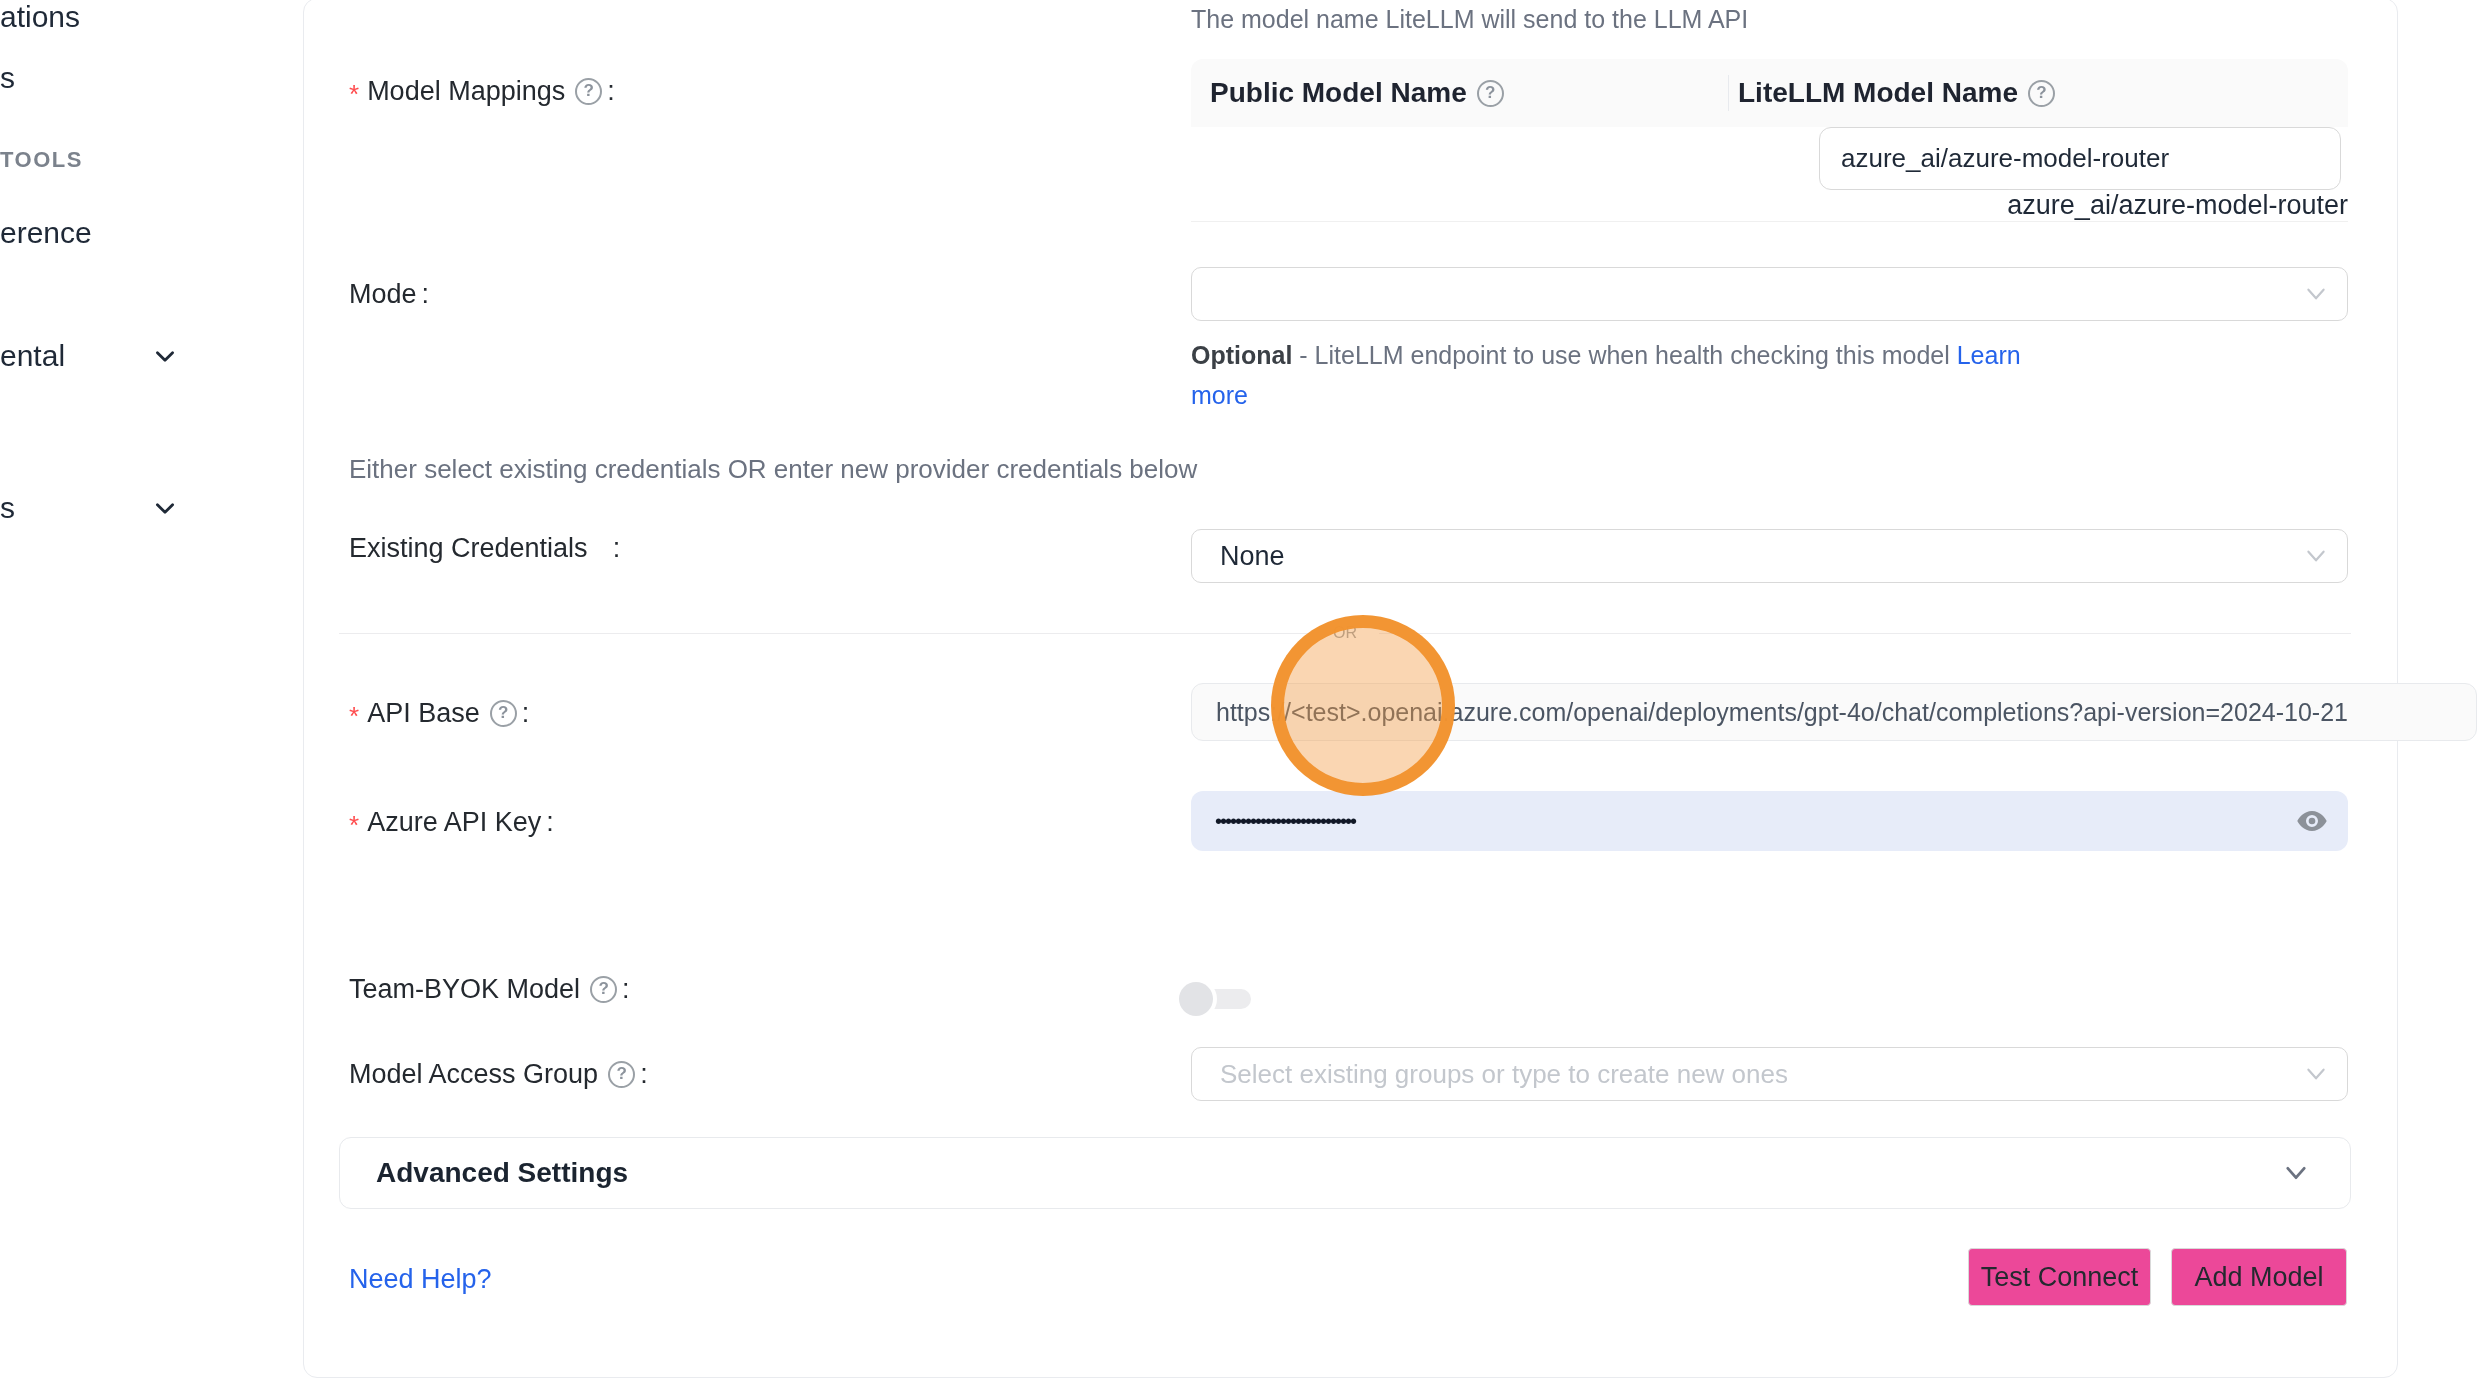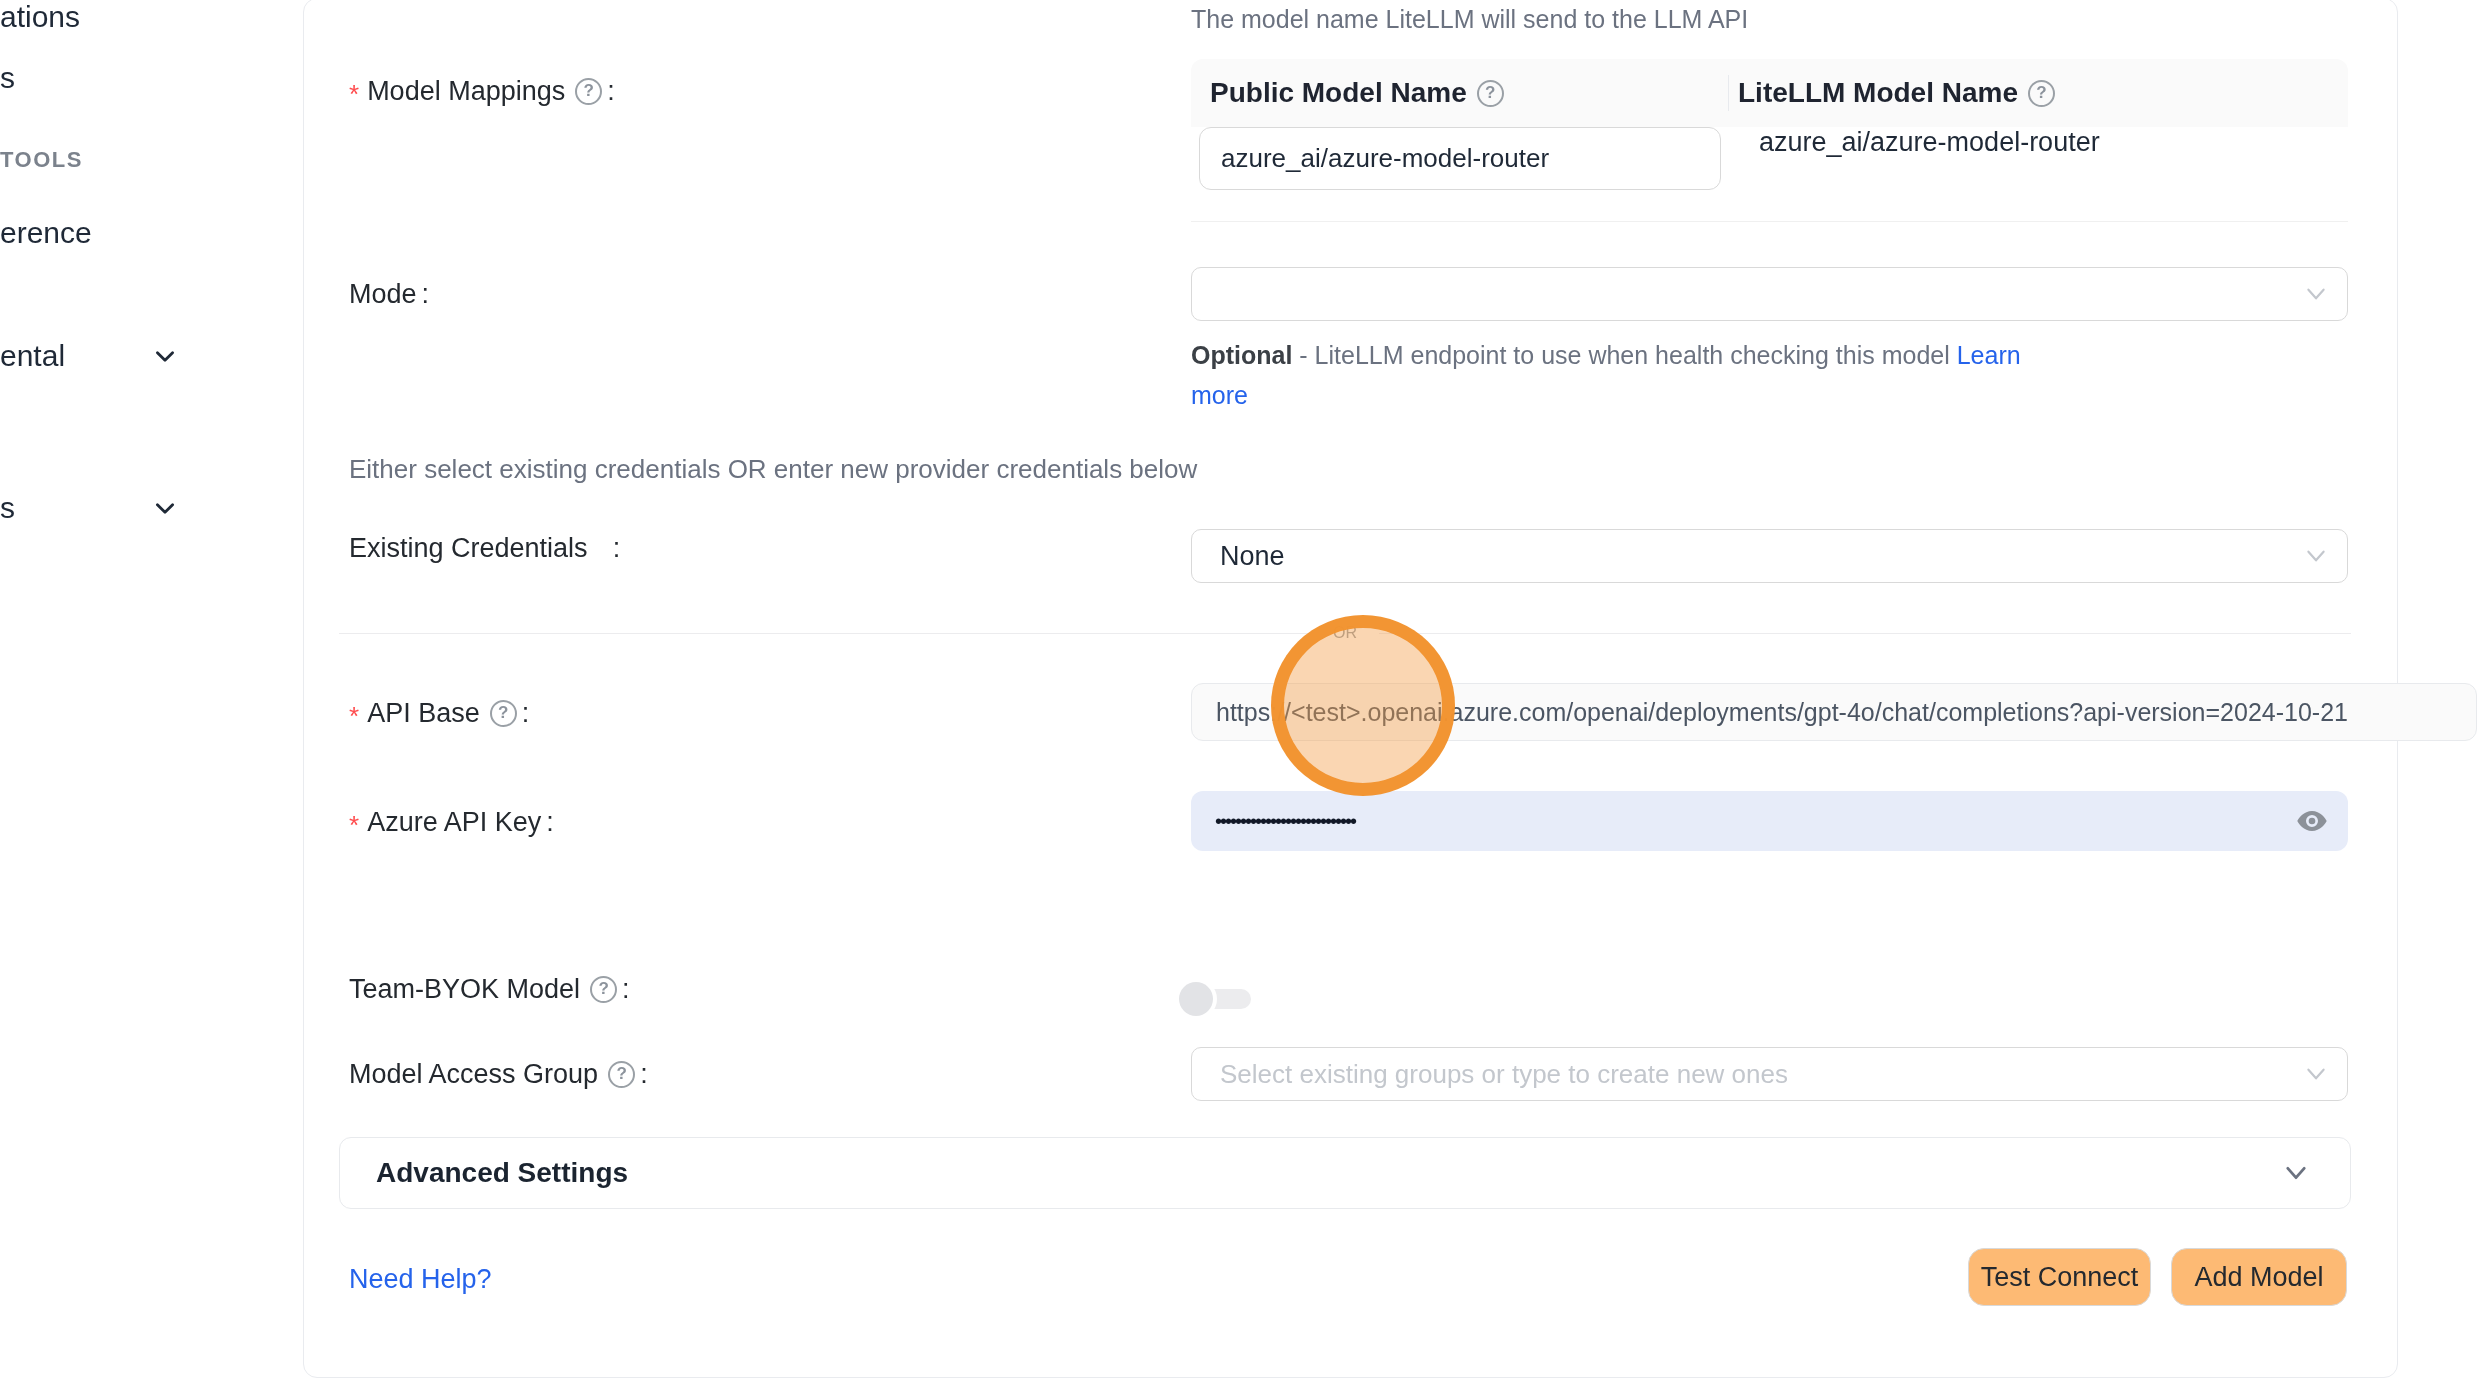--- a/index.html
+++ b/index.html
@@ -24,21 +24,21 @@
   .colon { margin-left:5px; }
 
   .hint-text { position:absolute; left:887px; top:6px; font-size:25px; color:#6b7280; }
 
   
   .map-table { position:absolute; left:887px; top:60px; width:1157px; border-bottom:1px solid #f0f0f0; }
   .map-head { display:flex; height:68px; background:#fafafa; border-radius:12px 12px 0 0; align-items:center; }
   .map-hcell { font-size:28px; font-weight:700; color:#1f2430; display:flex; align-items:center; }
   .map-hcell.c1 { width:537px; padding-left:19px; }
   .map-hcell.c2 { flex:1; padding-left:9px; border-left:1px solid #e8eaee; height:36px; }
-  .map-row { display:flex; height:94px; align-items:flex-start; }
+  .map-row { display:flex; height:94px; align-items:flex-end;flex-direction:column; }
   .map-cell1 { width:537px; }
   .map-input { margin-left:8px; width:522px; height:63px; border:1px solid #d9d9d9; border-radius:12px;
                font-size:26px; color:#1f2937; padding:0 21px; outline:none; background:#fff;
                font-family:"Liberation Sans", sans-serif; }
   .map-cell2 { flex:1; padding-left:31px; font-size:27px; color:#1f2937; }
 
   
   .sel { position:absolute; left:887px; width:1157px; height:54px; background:#fff;
          border:1px solid #d9d9d9; border-radius:10px; display:flex; align-items:center; }
   .sel-text { font-size:27px; color:#1f2937; padding-left:28px; }
@@ -78,21 +78,21 @@
   .toggle-knob { position:absolute; left:0; top:0; width:34px; height:34px; background:#e2e3e6; border-radius:50%;
                  box-shadow:0 0 0 4px #ffffff; }
 
   
   .adv { position:absolute; left:35px; top:1138px; width:2012px; height:72px; border:1px solid #e8eaed;
          border-radius:12px; display:flex; align-items:center; cursor:pointer; background:#fff; }
   .adv-label { font-size:28px; font-weight:700; color:#1b2430; padding-left:36px; }
   .adv-chev { position:absolute; right:40px; top:50%; transform:translateY(-50%); width:28px; height:28px; }
 
   .need-help { position:absolute; left:45px; top:1256px; font-size:27px; color:#2563eb; line-height:48px; cursor:pointer; }
-  .btn { position:absolute; top:1249px; height:58px; background:#fdba74; border:1px solid #d9d9d9; border-radius:16px;
+  .btn { position:absolute; top:1249px; height:58px; background:#ec4899; border:1px solid #d9d9d9; border-radius:4px;
          font-size:27px; color:#24292f; font-family:"Liberation Sans", sans-serif; cursor:pointer; }
   .btn-test { left:1664px; width:183px; }
   .btn-add { left:1867px; width:176px; }
 
   
   .highlight-circle { position:absolute; left:1271px; top:615px; width:184px; height:181px;
                       border:13px solid rgba(242,147,46,0.97); background:rgba(244,158,72,0.42);
                       border-radius:50%; z-index:50; pointer-events:none; }
 </style>
 </head>

